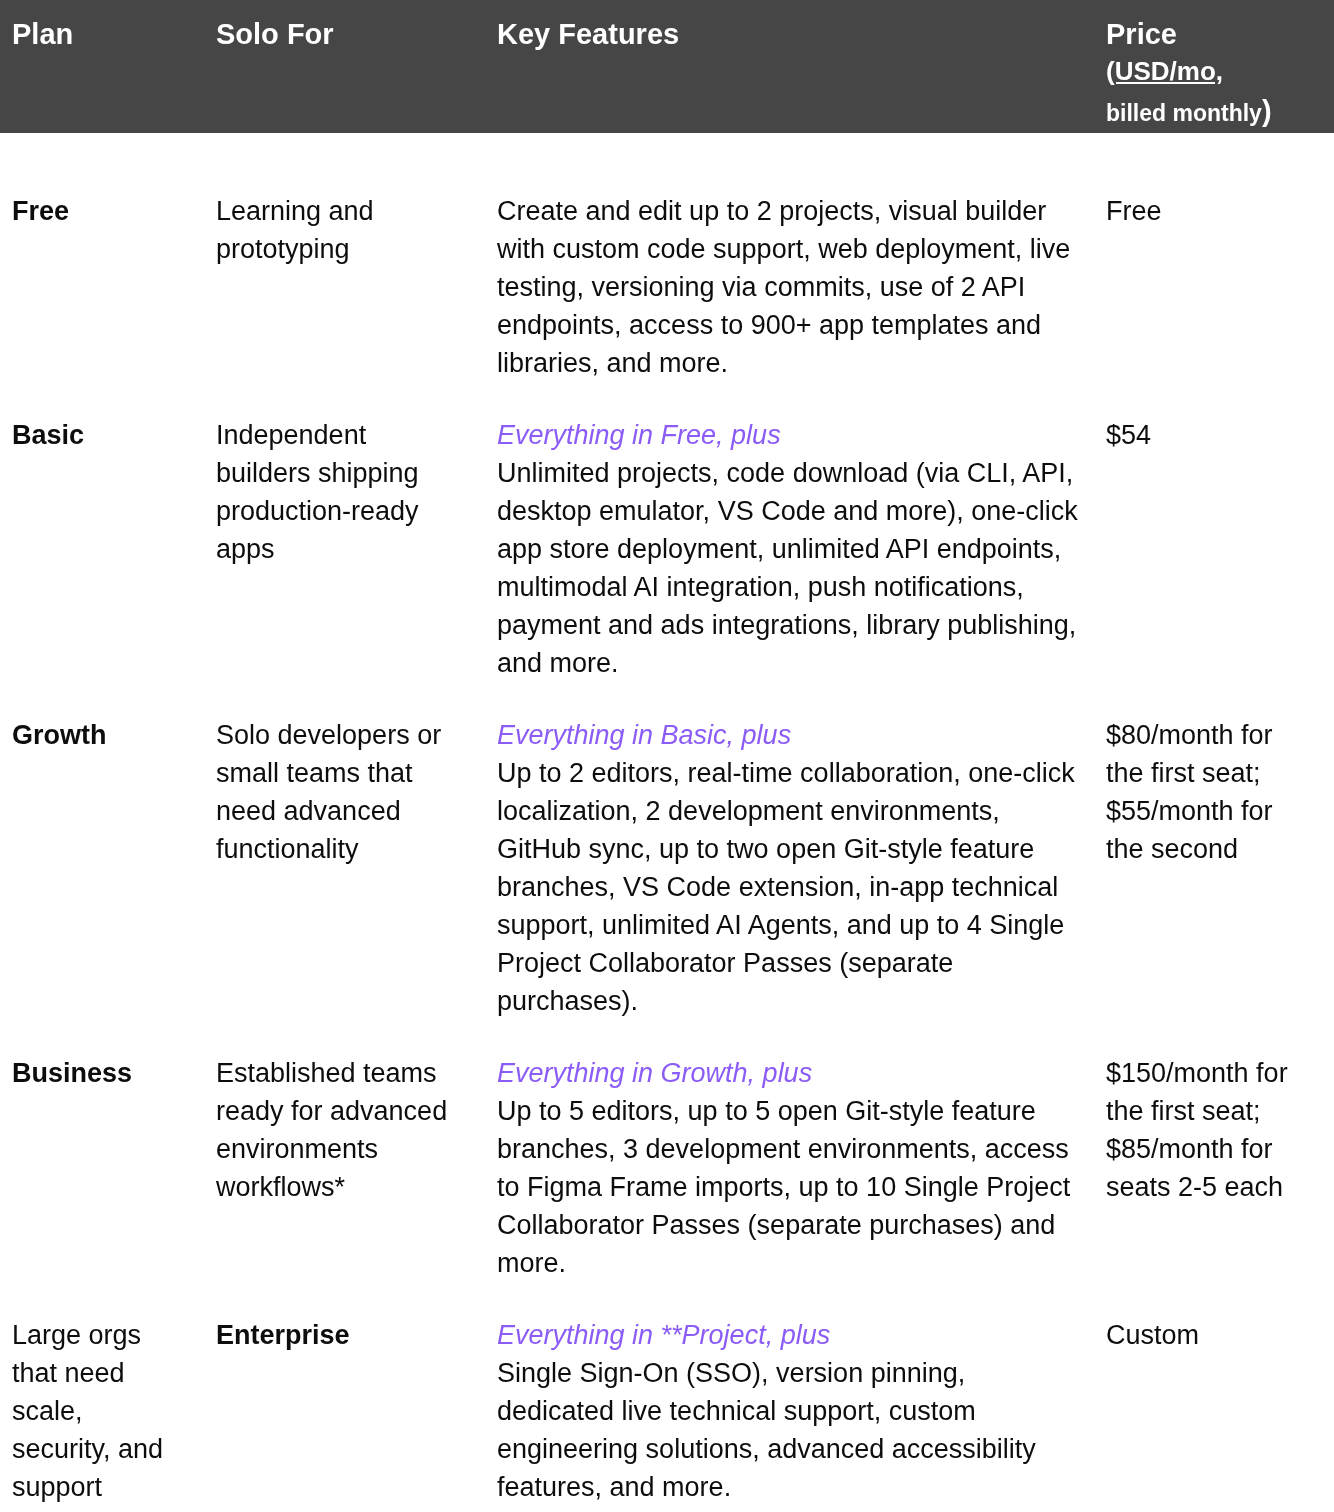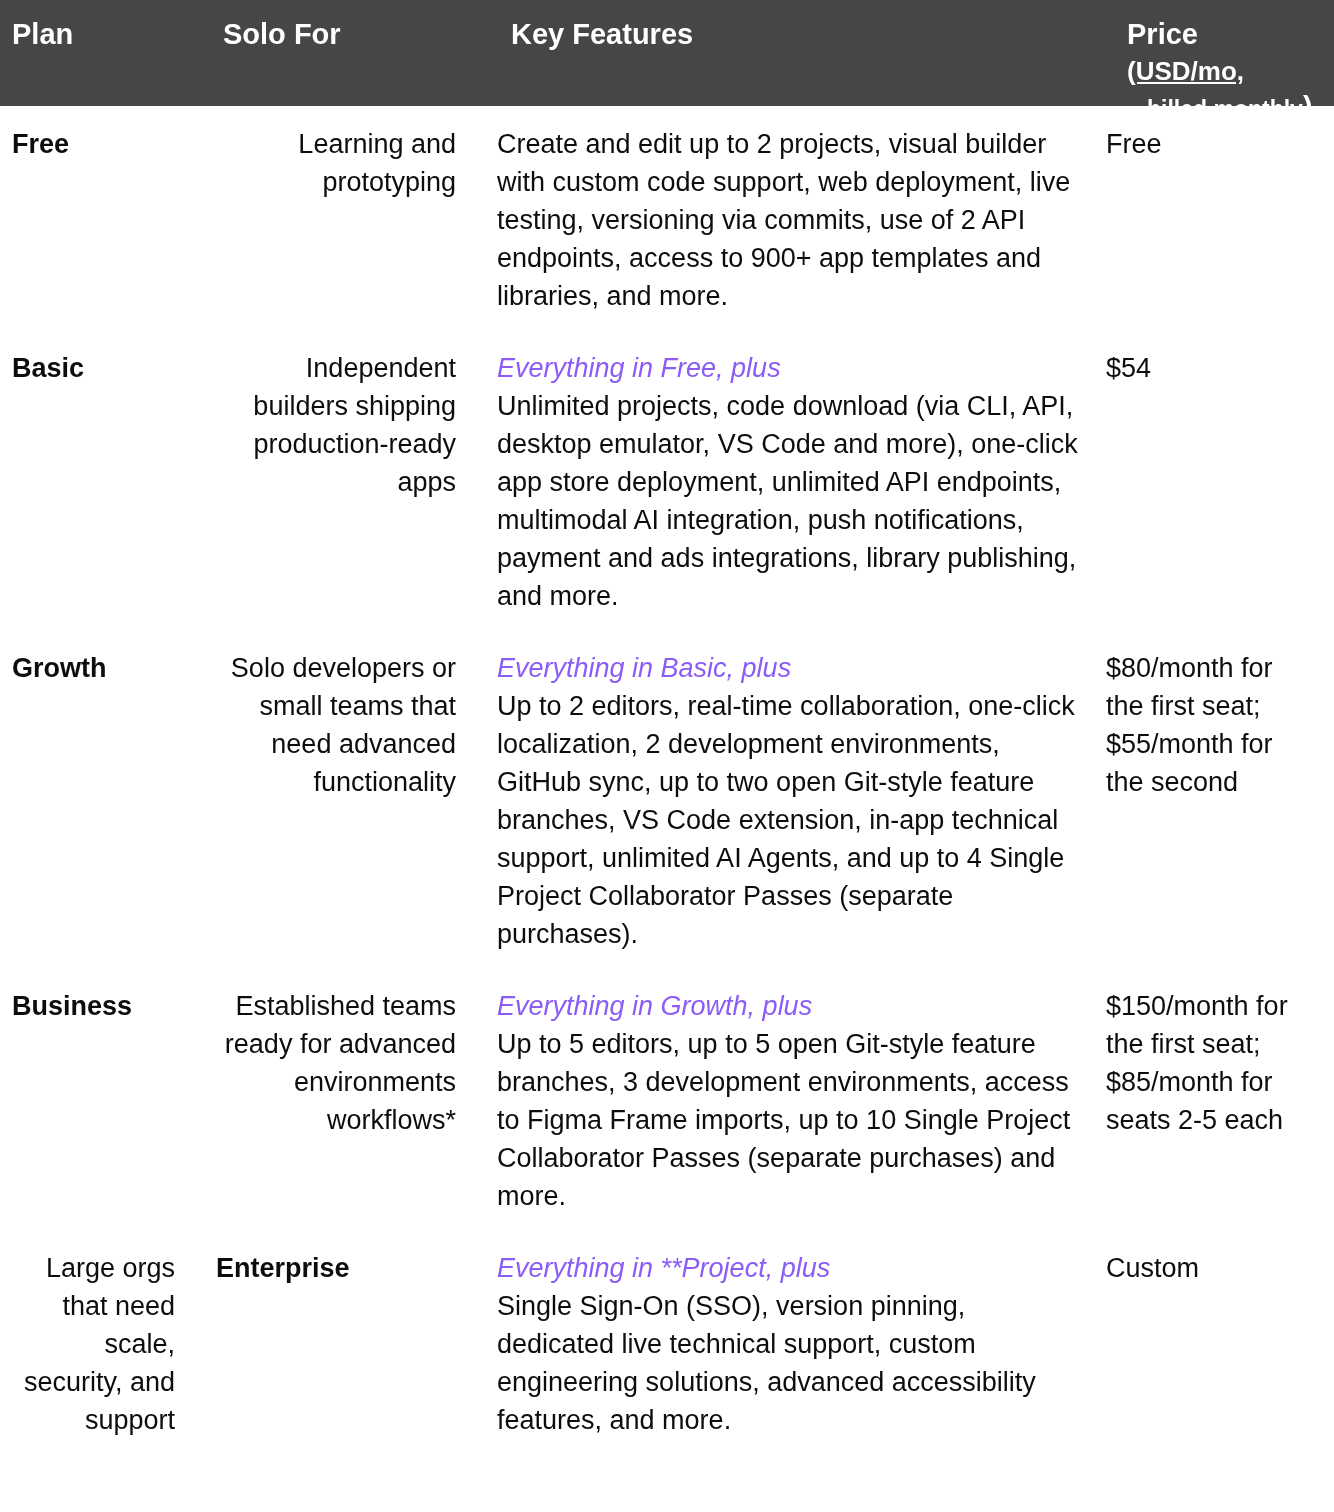--- a/index.html
+++ b/index.html
@@ -13,41 +13,40 @@
   }
   .table { width: 1334px; }
   .thead, .tr {
     display: grid;
     grid-template-columns: 204px 281px 609px 1fr;
     padding-left: 12px;
   }
   .thead {
     background: #464646;
     color: #ffffff;
-    height: 106px;
+    height: 133px;
     padding-top: 16px;
-    gap: 7px;
   }
   .th {
     font-weight: bold;
     font-size: 29px;
     line-height: 36px;
   }
   .price-sub1 { font-size: 26px; line-height: 38px; font-weight: bold; text-decoration: underline; }
-  .price-sub2 { font-size: 23px; line-height: 35px; font-weight: bold; margin-left: 20px; }
+  .price-sub2 { font-size: 23px; line-height: 43px; font-weight: bold; }
   .big-paren  { font-size: 29px; font-weight: bold; }
   .tr { padding-top: 34px; }
-  .tr.first { padding-top: 19px; }
+  .tr.first { padding-top: 19px; margin-top: 40px; }
   .td {
     font-size: 27px;
     line-height: 38px;
     color: #0d0d0d;
   }
   .td.plan { font-weight: bold; }
-  .td.best { padding-right: 41px; text-align: right; }
+  .td.best { padding-right: 41px; }
   .td.feat { padding-right: 24px; }
   .td.price { padding-right: 28px; }
   .intro {
     font-style: italic;
     color: #8b5cf6;
   }
   .intro:empty { display: none; }
 </style>
 </head>
 <body>

